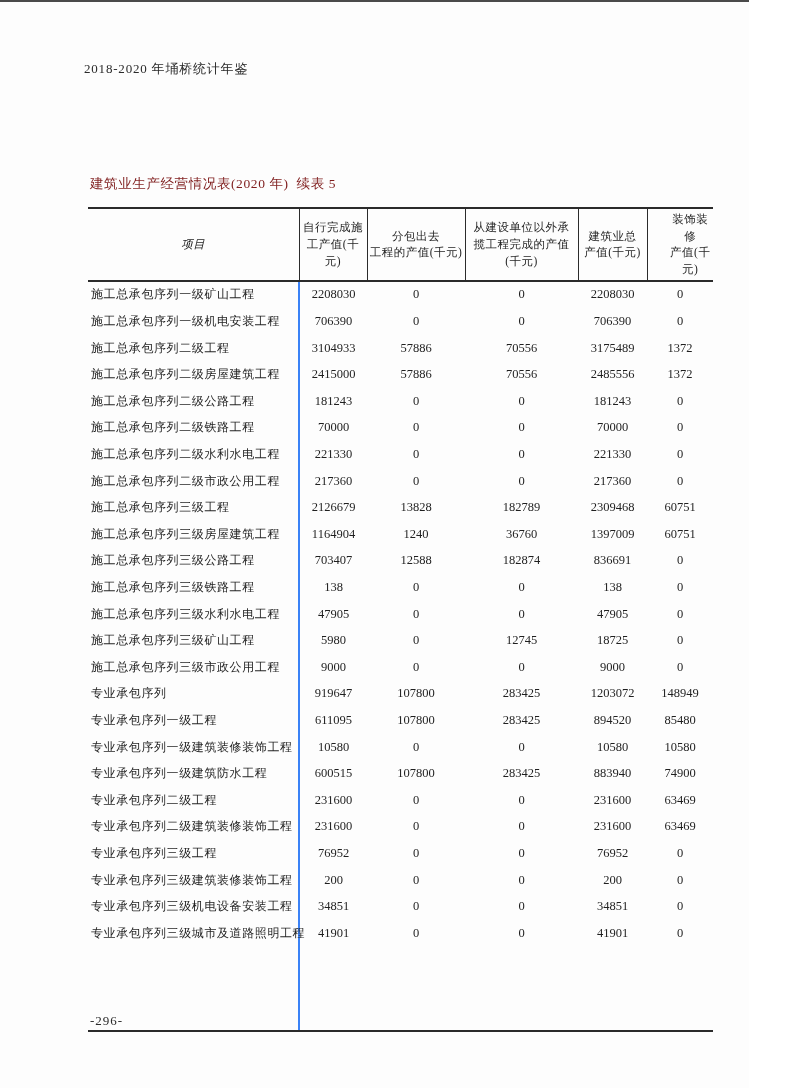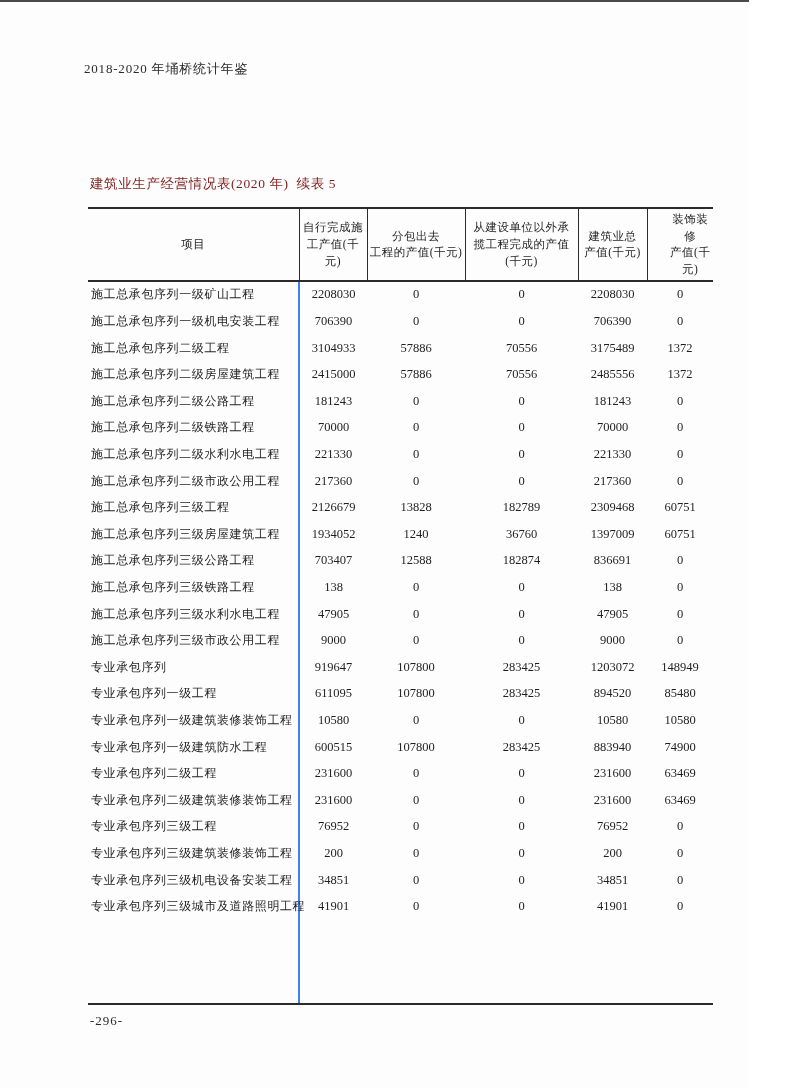--- a/index.html
+++ b/index.html
@@ -59,21 +59,21 @@
     font-size: 11.5px;
     line-height: 1.45;
     letter-spacing: 0.5px;
     white-space: pre-line;
     text-align: center;
     vertical-align: middle;
     height: 49px;
     padding: 2px 0;
     color: #1f1f1f;
   }
-  table.stats th:first-child { border-left: none; }
+  table.stats th:first-child { border-left: none; font-style: italic; }
   table.stats th:last-child  { border-right: none; padding-left: 20px; }
   table.stats td {
     height: 26.6px;
     font-size: 12.5px;
     text-align: center;
     vertical-align: middle;
     padding: 0;
     color: #1f1f1f;
   }
   table.stats td.item-cell {
@@ -198,21 +198,21 @@
         <tr>
           <td class="item-cell">施工总承包序列三级工程</td>
           <td class="num-cell">2126679</td>
           <td class="num-cell">13828</td>
           <td class="num-cell">182789</td>
           <td class="num-cell">2309468</td>
           <td class="num-cell">60751</td>
         </tr>
         <tr>
           <td class="item-cell">施工总承包序列三级房屋建筑工程</td>
-          <td class="num-cell">1934052</td>
+          <td class="num-cell">1164904</td>
           <td class="num-cell">1240</td>
           <td class="num-cell">36760</td>
           <td class="num-cell">1397009</td>
           <td class="num-cell">60751</td>
         </tr>
         <tr>
           <td class="item-cell">施工总承包序列三级公路工程</td>
           <td class="num-cell">703407</td>
           <td class="num-cell">12588</td>
           <td class="num-cell">182874</td>
@@ -226,20 +226,28 @@
           <td class="num-cell">0</td>
           <td class="num-cell">138</td>
           <td class="num-cell">0</td>
         </tr>
         <tr>
           <td class="item-cell">施工总承包序列三级水利水电工程</td>
           <td class="num-cell">47905</td>
           <td class="num-cell">0</td>
           <td class="num-cell">0</td>
           <td class="num-cell">47905</td>
+          <td class="num-cell">0</td>
+        </tr>
+        <tr>
+          <td class="item-cell">施工总承包序列三级矿山工程</td>
+          <td class="num-cell">5980</td>
+          <td class="num-cell">0</td>
+          <td class="num-cell">12745</td>
+          <td class="num-cell">18725</td>
           <td class="num-cell">0</td>
         </tr>
         <tr>
           <td class="item-cell">施工总承包序列三级市政公用工程</td>
           <td class="num-cell">9000</td>
           <td class="num-cell">0</td>
           <td class="num-cell">0</td>
           <td class="num-cell">9000</td>
           <td class="num-cell">0</td>
         </tr>

